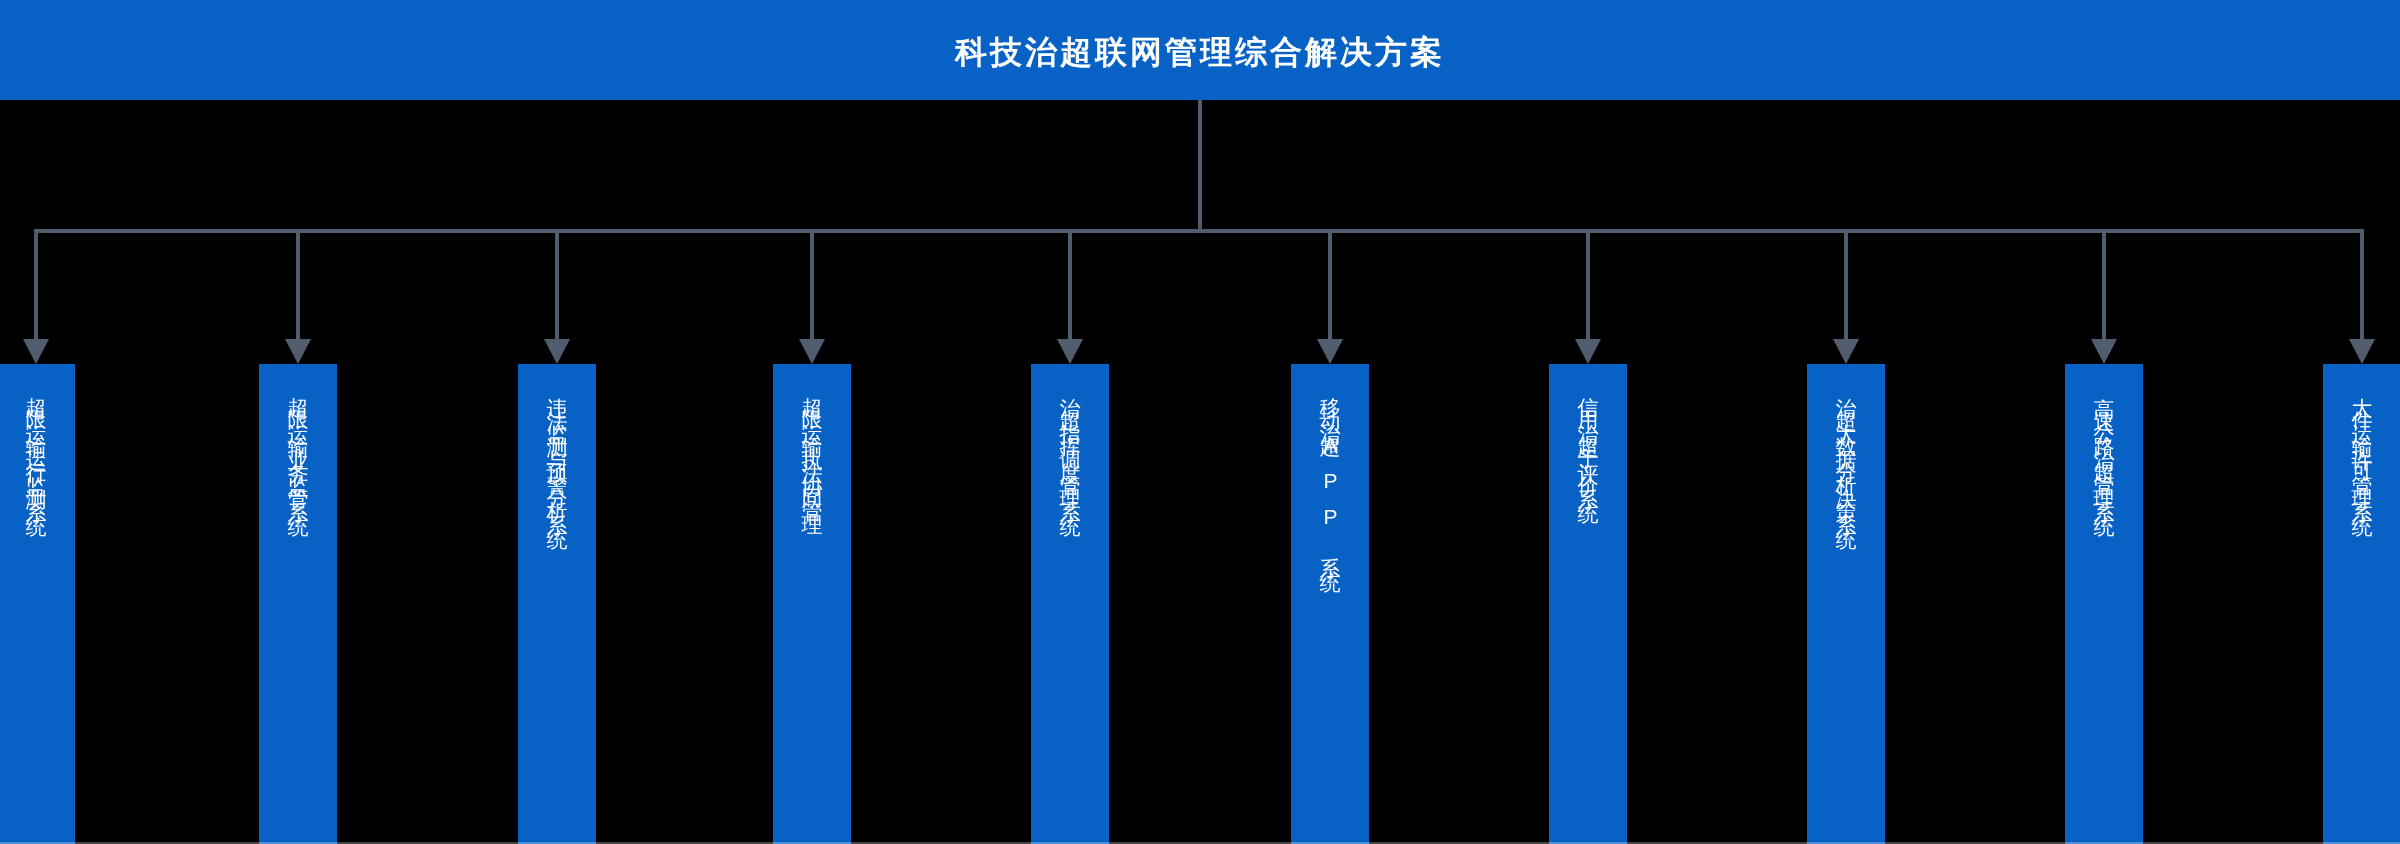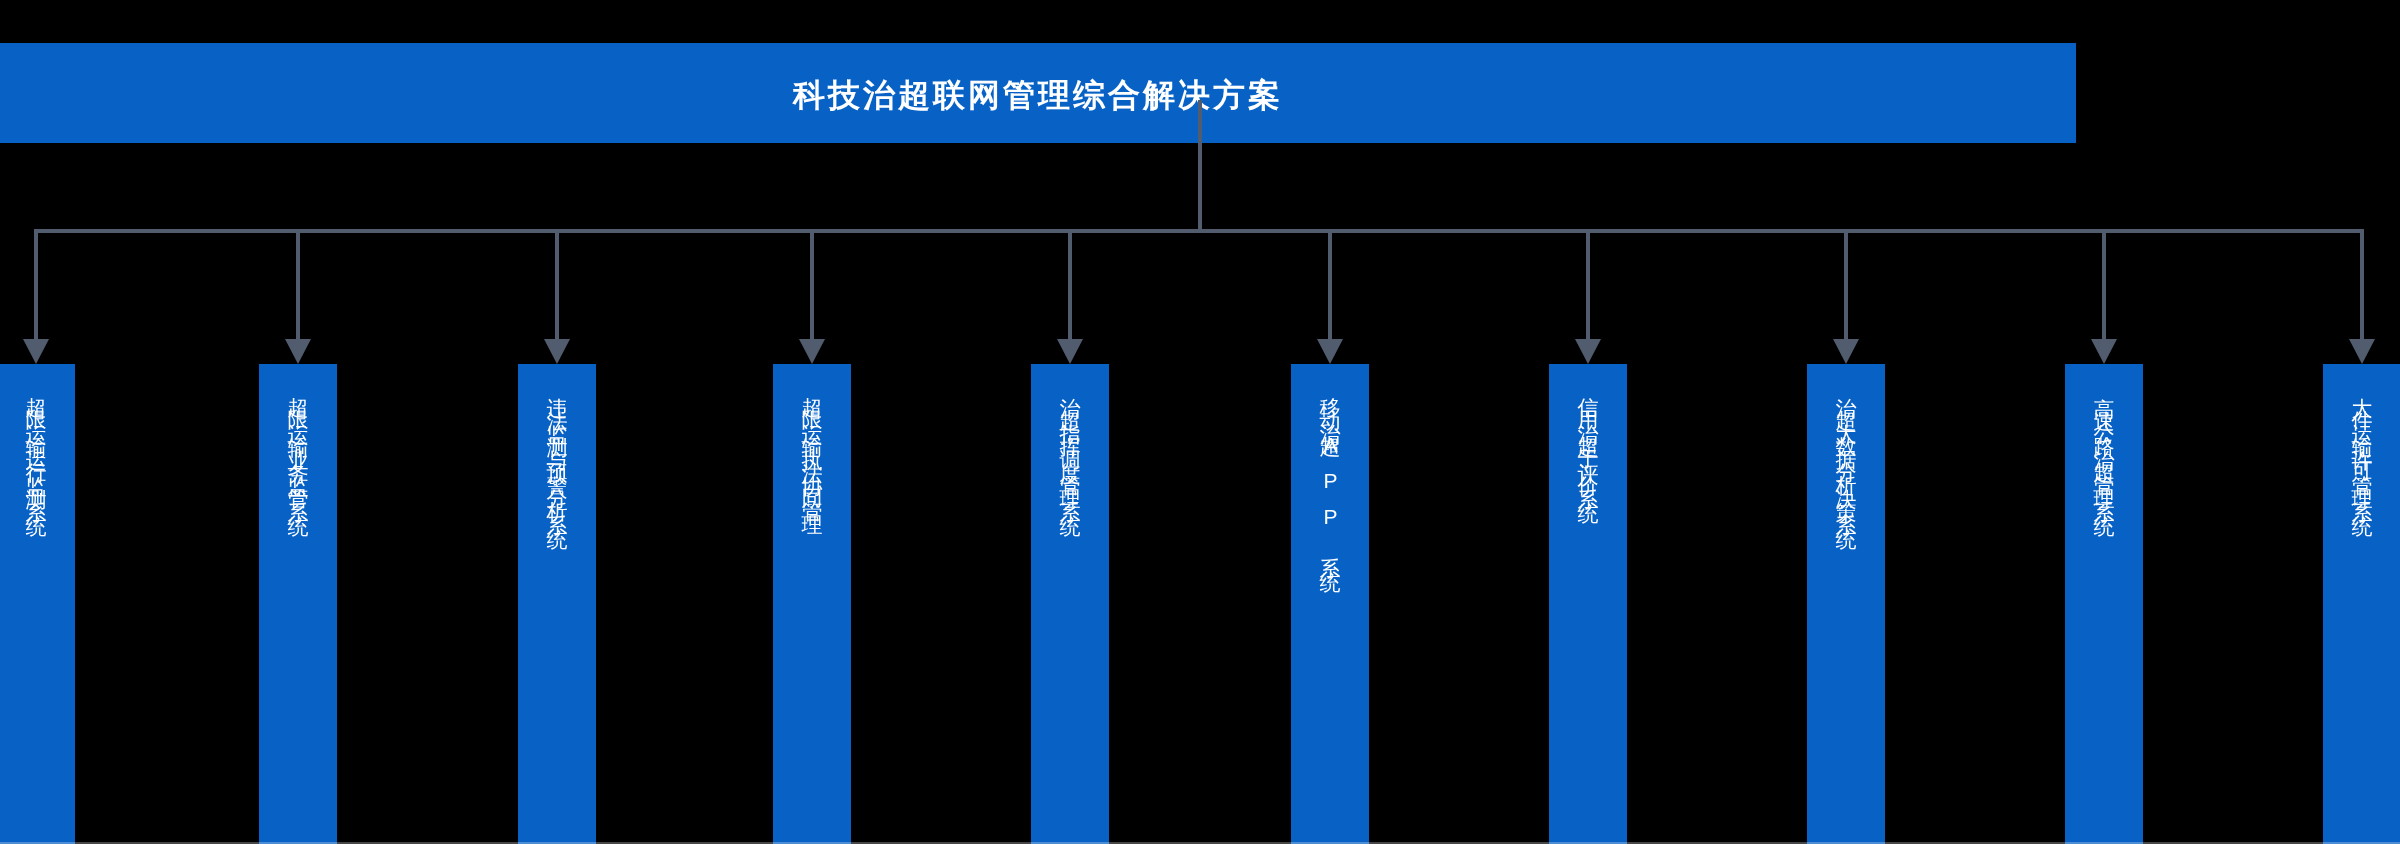--- a/index.html
+++ b/index.html
@@ -12,27 +12,26 @@
     position: relative;
     width: 2400px;
     height: 844px;
     background: #000000;
     overflow: hidden;
   }
   
   .header-bar {
     position: absolute;
     left: 0; top: 0;
-    width: 2076px;
+    width: 2400px;
     height: 100px;
     background: #0862c6;
     display: flex;
     align-items: center;
     justify-content: center;
-    margin-top: 43px;
   }
   .header-title {
     color: #ffffff;
     font-size: 32px;
     font-weight: bold;
     letter-spacing: 3px;
     white-space: nowrap;
     padding-top: 6px;
   }
   

